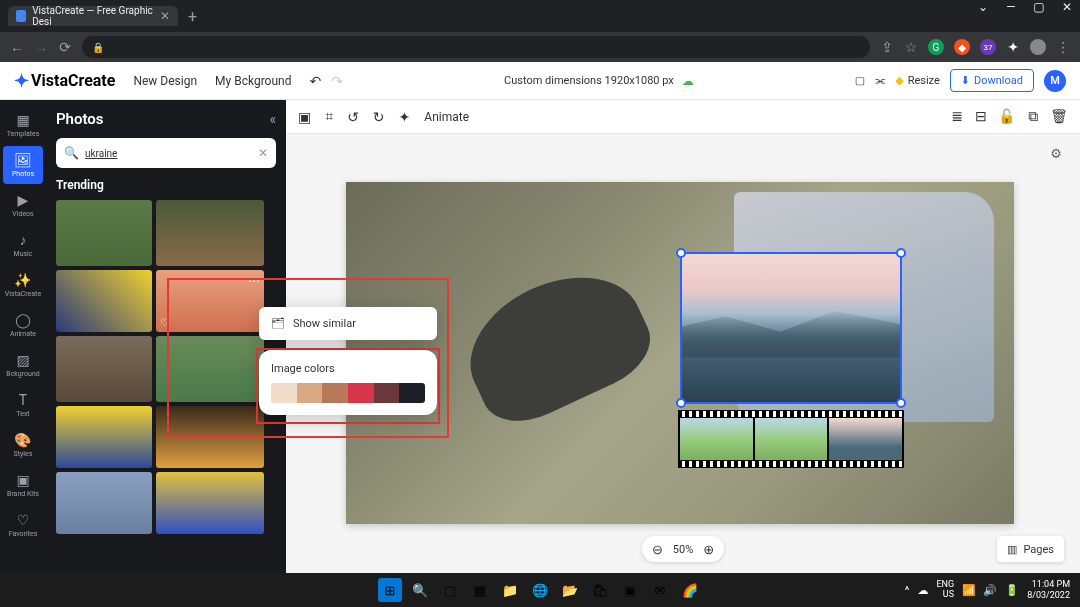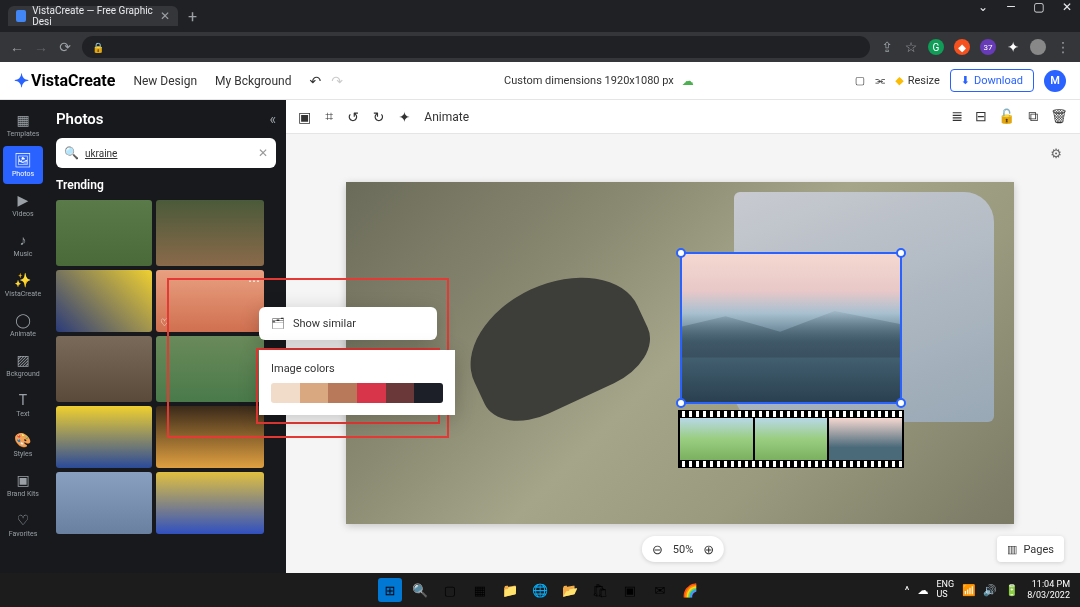--- a/index.html
+++ b/index.html
@@ -85,21 +85,21 @@
 
 .zoom-controls { position: absolute; bottom: 12px; left: 50%; transform: translateX(-50%); background: #fff; border-radius: 16px; box-shadow: 0 1px 4px rgba(0,0,0,0.15); height: 26px; display: flex; align-items: center; padding: 0 10px; gap: 10px; font-size: 11px; color: #333; }
 .zoom-btn { cursor: pointer; font-size: 13px; }
 .pages-btn { position: absolute; bottom: 12px; right: 16px; background: #fff; border-radius: 4px; box-shadow: 0 1px 4px rgba(0,0,0,0.15); height: 26px; display: flex; align-items: center; padding: 0 10px; gap: 6px; font-size: 11px; color: #333; cursor: pointer; }
 
 
 .red-annotation { position: absolute; border: 2px solid #e53935; pointer-events: none; }
 .popup { position: absolute; background: #fff; border-radius: 6px; box-shadow: 0 4px 20px rgba(0,0,0,0.2); padding: 10px 14px; width: 178px; }
 .show-similar { display: flex; align-items: center; gap: 8px; font-size: 11px; color: #333; cursor: pointer; }
 .annotation-text { position: absolute; color: #e53935; font-size: 11px; }
-.colors-popup { position: absolute; background: #fff; border-radius: 0; box-shadow: 0 4px 20px rgba(0,0,0,0.2); padding: 12px; width: 196px; }
+.colors-popup { position: absolute; background: #fff; border-radius: 12px; box-shadow: 0 4px 20px rgba(0,0,0,0.2); padding: 12px; width: 178px; }
 .colors-title { font-size: 11px; color: #333; margin-bottom: 8px; }
 .color-strip { display: flex; height: 20px; border-radius: 3px; overflow: hidden; }
 .color-swatch { flex: 1; cursor: pointer; }
 
 
 .taskbar { position: absolute; bottom: 0; left: 0; right: 0; height: 34px; background: #1c1c1c; display: flex; align-items: center; }
 .taskbar-center { position: absolute; left: 50%; transform: translateX(-50%); display: flex; gap: 6px; }
 .task-icon { width: 24px; height: 24px; border-radius: 3px; display: flex; align-items: center; justify-content: center; font-size: 13px; cursor: pointer; }
 .taskbar-right { margin-left: auto; display: flex; align-items: center; gap: 8px; padding-right: 10px; color: #fff; font-size: 9px; }
 .tray-icon { font-size: 11px; }
@@ -333,21 +333,21 @@
     <div class="task-icon">🌐</div>
     <div class="task-icon">📂</div>
     <div class="task-icon">🛍</div>
     <div class="task-icon">▣</div>
     <div class="task-icon">✉</div>
     <div class="task-icon">🌈</div>
   </div>
   <div class="taskbar-right">
     <span class="tray-icon">^</span>
     <span class="tray-icon">☁</span>
-    <div style="text-align:left;line-height:1.1">
+    <div style="text-align:right;line-height:1.1">
       <div>ENG</div>
         <div>US</div>
     </div>
     <span class="tray-icon">📶</span>
     <span class="tray-icon">🔊</span>
     <span class="tray-icon">🔋</span>
     <div class="datetime">
       <div>11:04 PM</div>
         <div>8/03/2022</div>
     </div>

